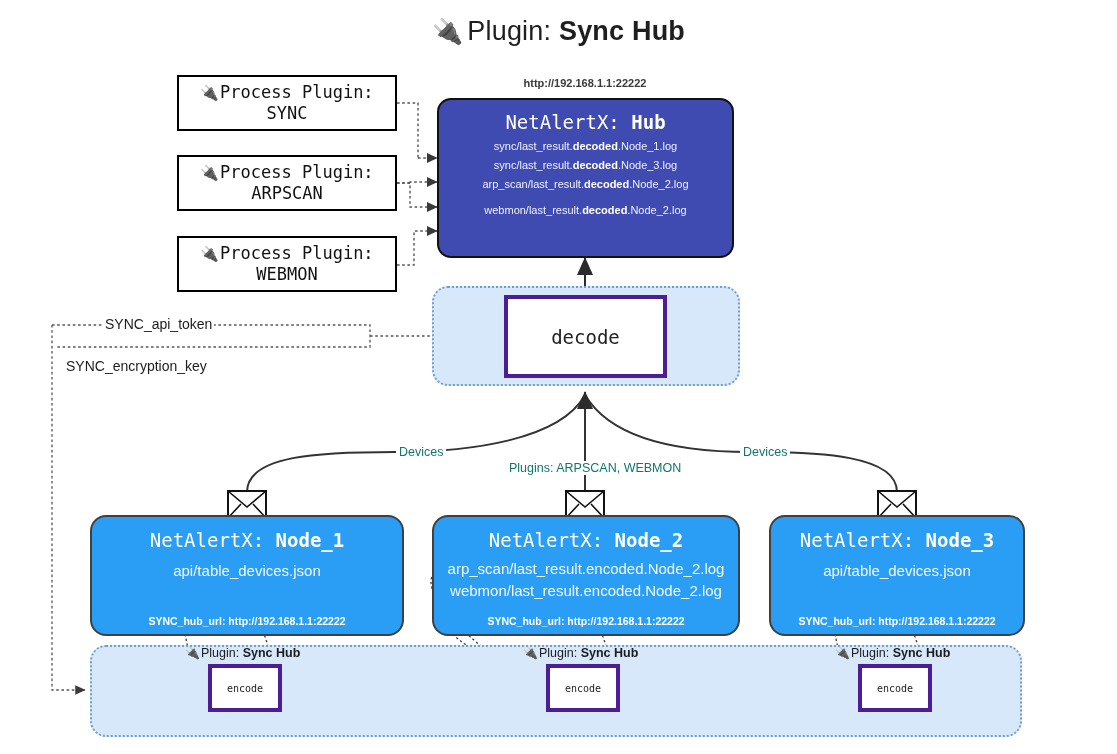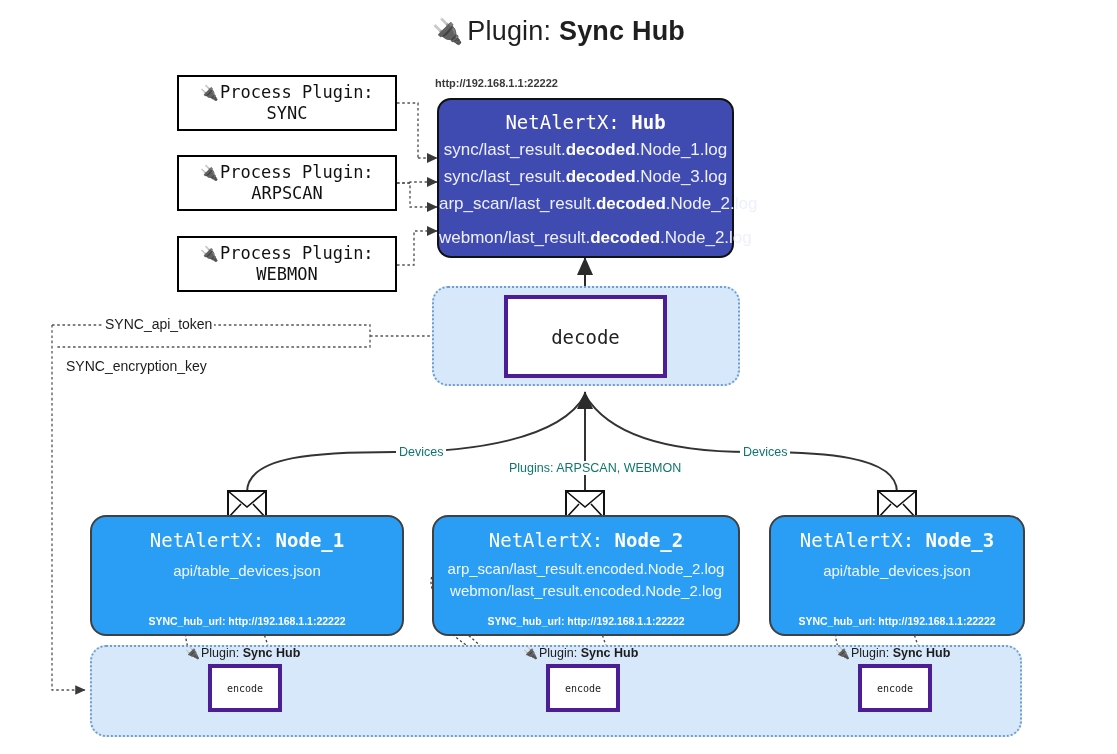--- a/index.html
+++ b/index.html
@@ -22,26 +22,26 @@
   .proc .l1{white-space:nowrap;}
   .proc .l2{white-space:nowrap;}
   .proc .plug{font-family:"DejaVu Sans",sans-serif;font-size:15px;margin-right:1px;}
 
   
   .hub{background:#3f4bb0;border:2px solid #111;border-radius:14px;
        box-shadow:0 0 0 0 #000;}
   .hub .htitle{font-family:"DejaVu Sans Mono","Liberation Mono",monospace;
        font-size:19px;color:#fff;text-align:center;margin-top:11px;}
   .hub .htitle b{font-weight:bold;}
-  .hub .line{color:#eef0ff;font-size:17px;text-align:center;margin-top:7px;
+  .hub .line{color:#eef0ff;font-size:11px;text-align:center;margin-top:7px;
        white-space:nowrap;}
   .hub .line b{font-weight:bold;color:#fff;}
 
   .urlbadge{position:absolute;font-size:11px;font-weight:bold;color:#3a3a3a;
-       text-align:left;width:300px;}
+       text-align:center;width:300px;}
 
   
   .lightbox{background:#d7e8fa;border:2px dotted #6f9fd0;border-radius:16px;}
 
   .whitebox{background:#fff;border:4px solid #4c1d95;display:flex;
        align-items:center;justify-content:center;
        font-family:"DejaVu Sans Mono","Liberation Mono",monospace;color:#222;}
   .whitebox.decode{font-size:19px;}
   .whitebox.encode{font-size:10px;}
 

